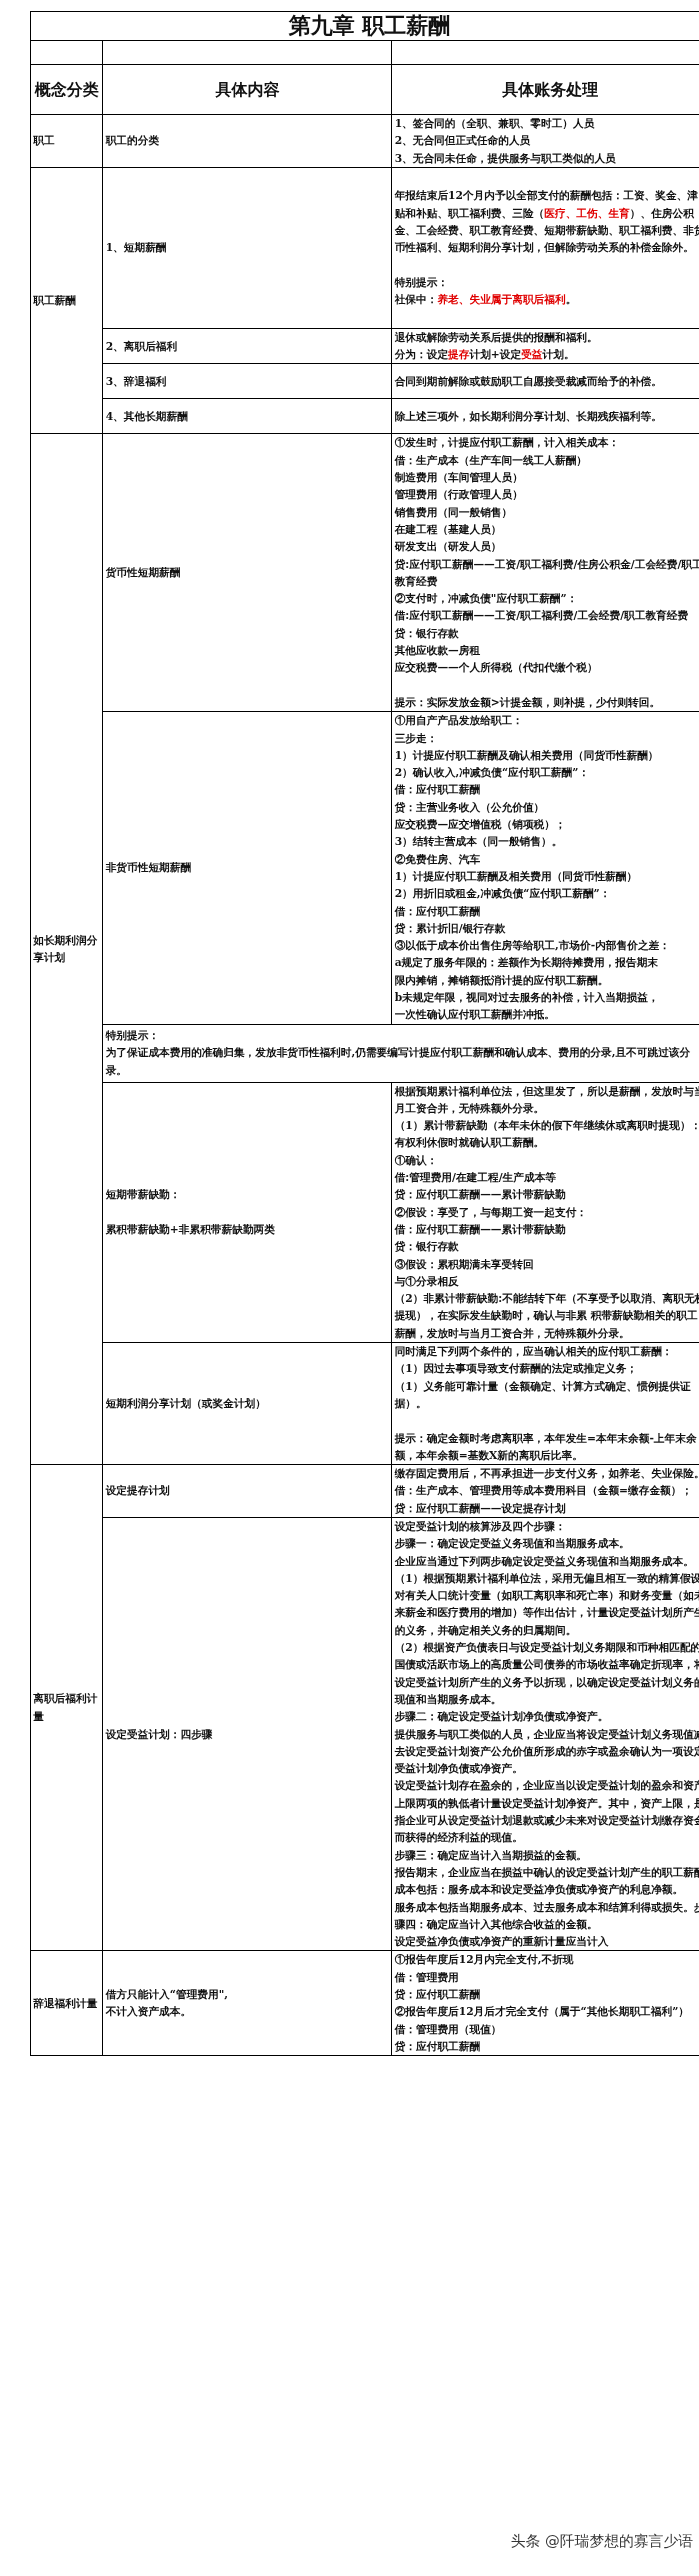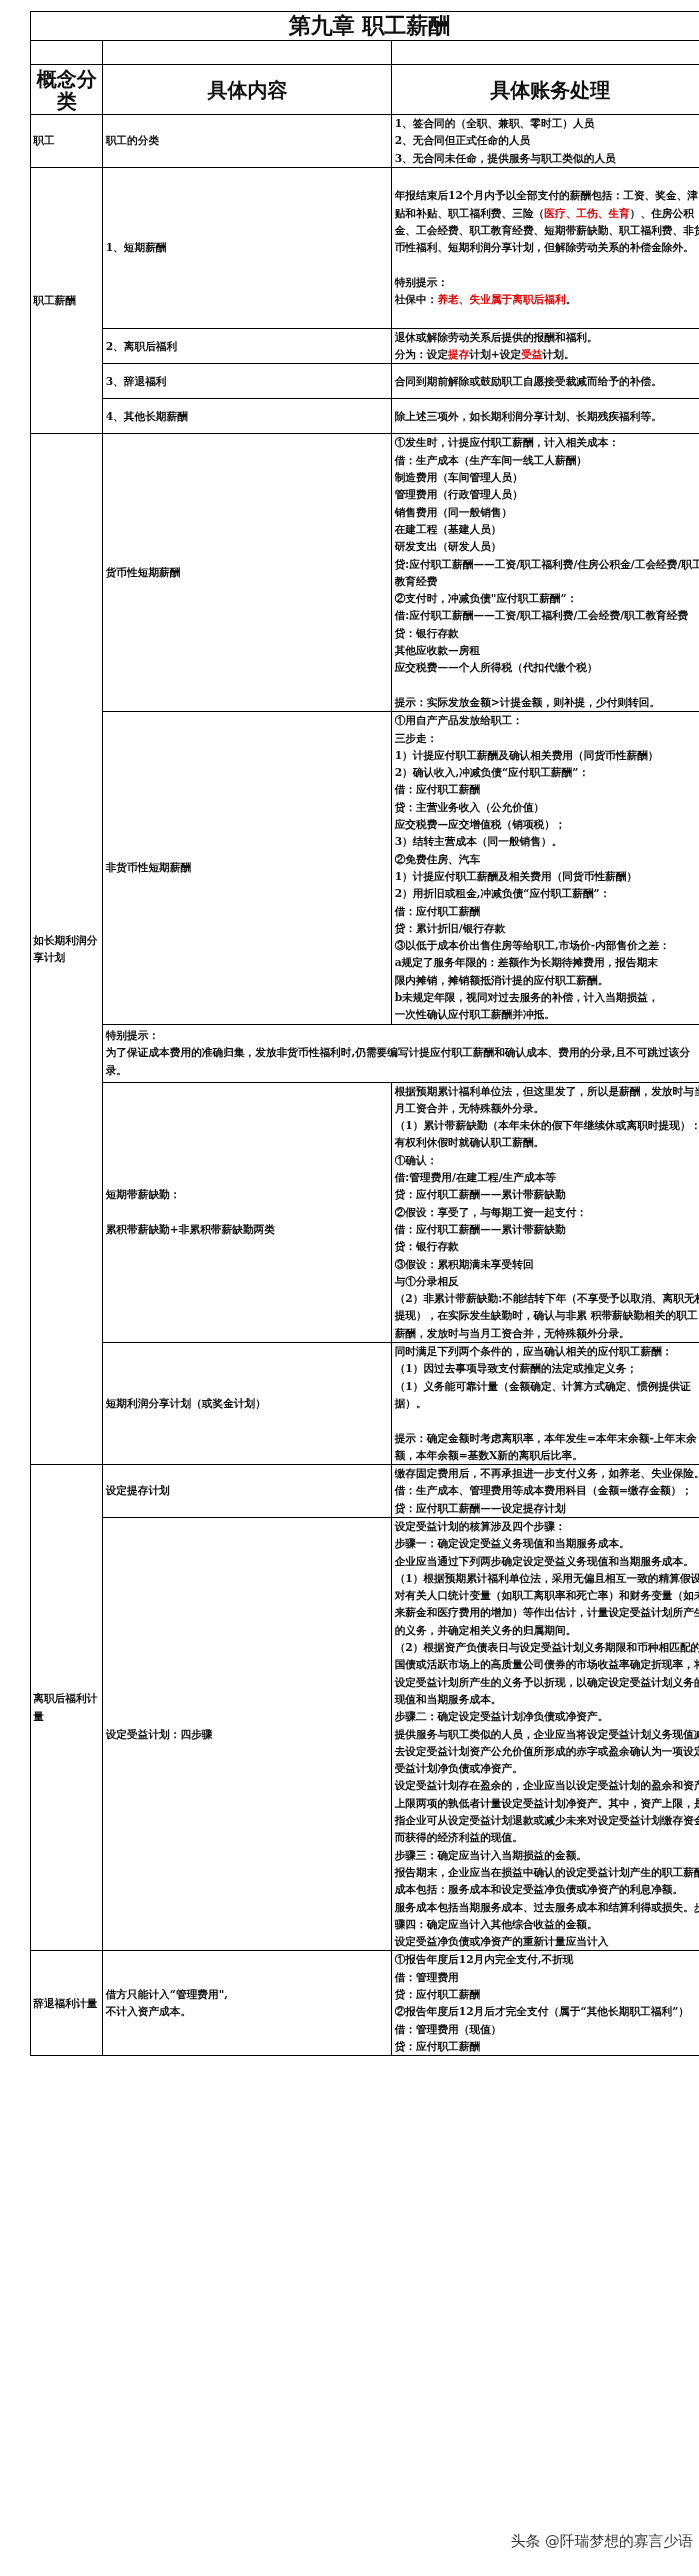--- a/index.html
+++ b/index.html
@@ -8,21 +8,21 @@
   .sheet { position:absolute; left:11px; top:11px; width:679px;margin-left:19px; }
   table { border-collapse:collapse; width:679px; table-layout:fixed; }
   td { border:1.5px solid #000; vertical-align:middle; padding:0 2.2px;
        font-size:10.7px; line-height:17.3px; word-break:break-all;font-weight:bold; }
   .c1 { width:71px; text-align:left; }
   .c2 { width:283px; }
   .c3 { width:310px; }
   .title { text-align:center; font-family:"DejaVu Sans","Liberation Sans",sans-serif;
            font-weight:bold; font-size:22px; height:28px; line-height:28px; }
   .hdr { font-family:"DejaVu Sans","Liberation Sans",sans-serif; font-weight:bold;
-         font-size:20px; line-height:22px; text-align:center; }
+         font-size:16px; line-height:22px; text-align:center; }
   .line { display:block; white-space:pre-wrap; }
   .red { color:#e00000;text-align:right; }
   .watermark { position:absolute; right:7px; top:2532px; font-size:14.8px; color:#111;
                font-family:"DejaVu Sans","Liberation Sans",sans-serif; opacity:.85; }
 </style>
 </head>
 <body>
 
 <div class="sheet">
 <table>

